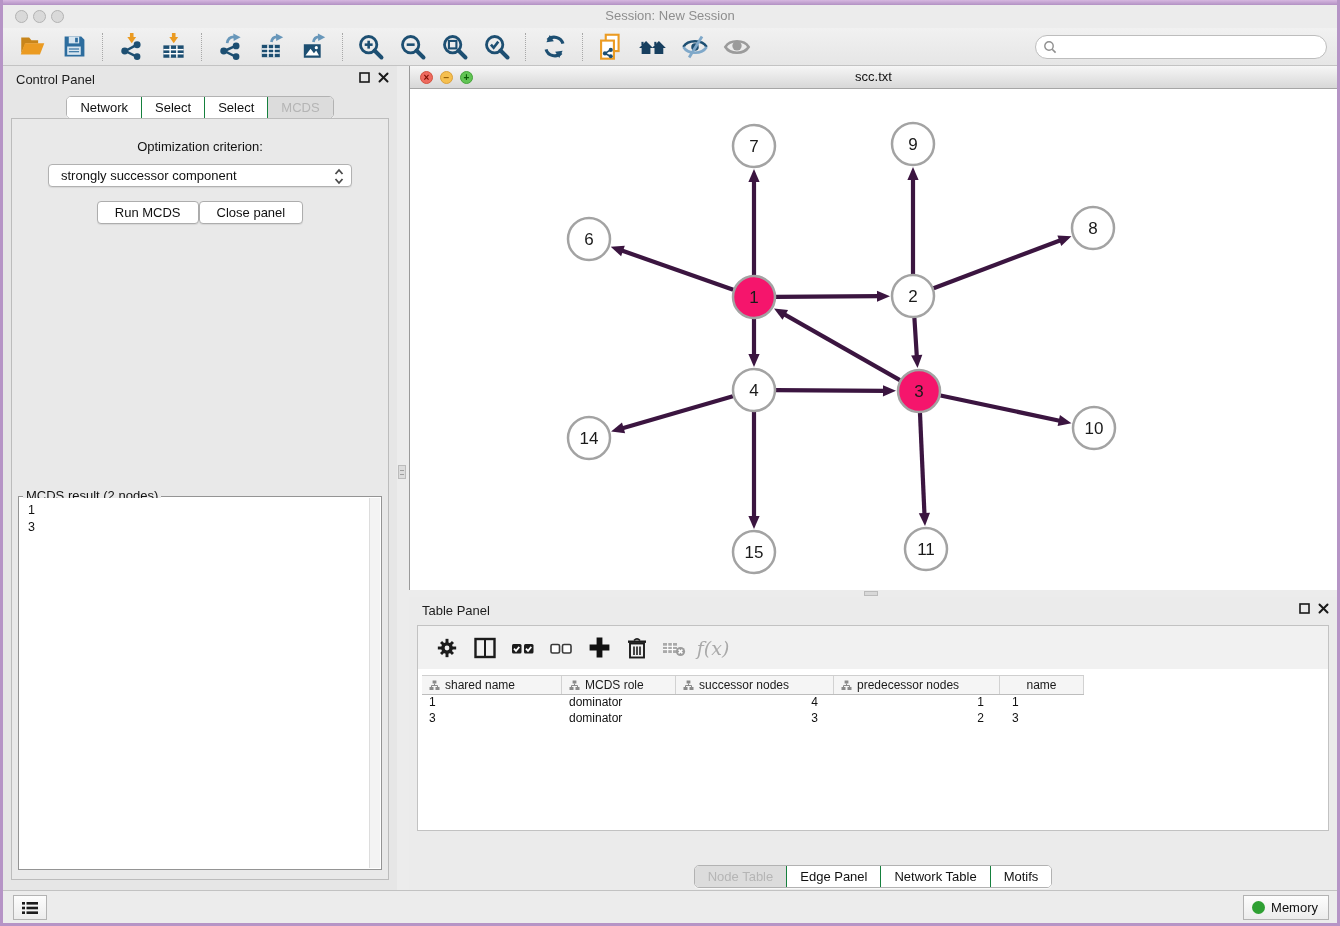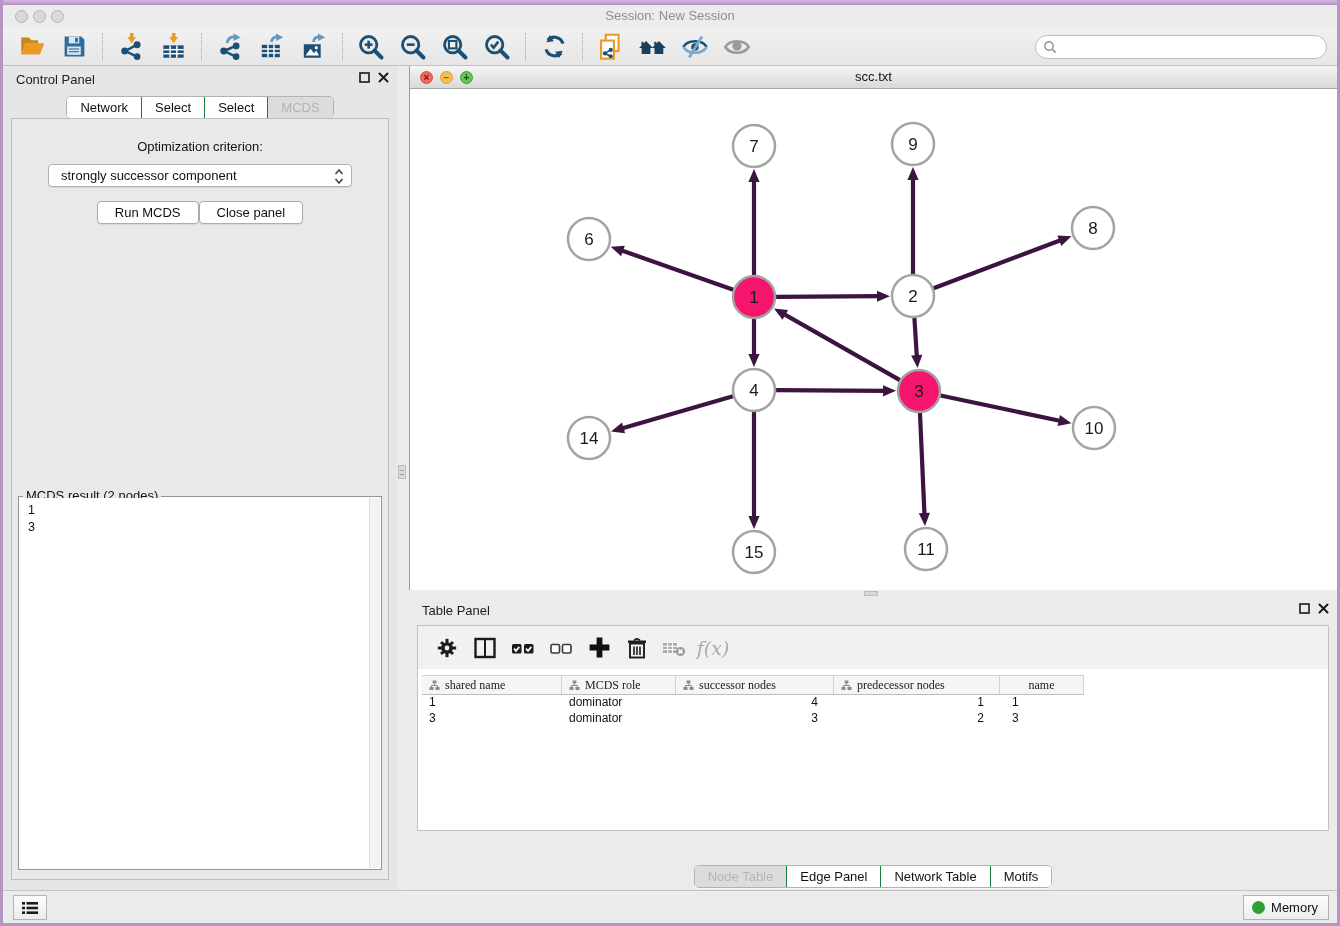--- a/index.html
+++ b/index.html
@@ -504,21 +504,21 @@
                 <g stroke="#fff" stroke-width="1.5">
                   <line x1="17.6" y1="15.6" x2="21.4" y2="19.4"></line>
                   <line x1="21.4" y1="15.6" x2="17.6" y2="19.4"></line>
                 </g>
               </svg>
           </div>
           <div class="tp-btn">
             <span class="fx-text">f(x)</span>
           </div>
         </div>
-        <div class="tbl-header" style="margin-left:4px;width:662px;font-family:Liberation Serif, serif;">
+        <div class="tbl-header" style="margin-left:4px;width:662px;">
           <div class="th" style="width:140px">
             <svg width="11" height="11" viewBox="0 0 11 11">
                 <g fill="#8a8a8a">
                   <rect x="3.6" y="0.5" width="3.8" height="3"></rect>
                   <rect x="0.5" y="7" width="4" height="3"></rect>
                   <rect x="6.5" y="7" width="4" height="3"></rect>
                 </g>
                 <g stroke="#8a8a8a" stroke-width="1">
                   <line x1="5.5" y1="3.5" x2="5.5" y2="5.5"></line>
                   <line x1="2.5" y1="5.5" x2="8.5" y2="5.5"></line>

